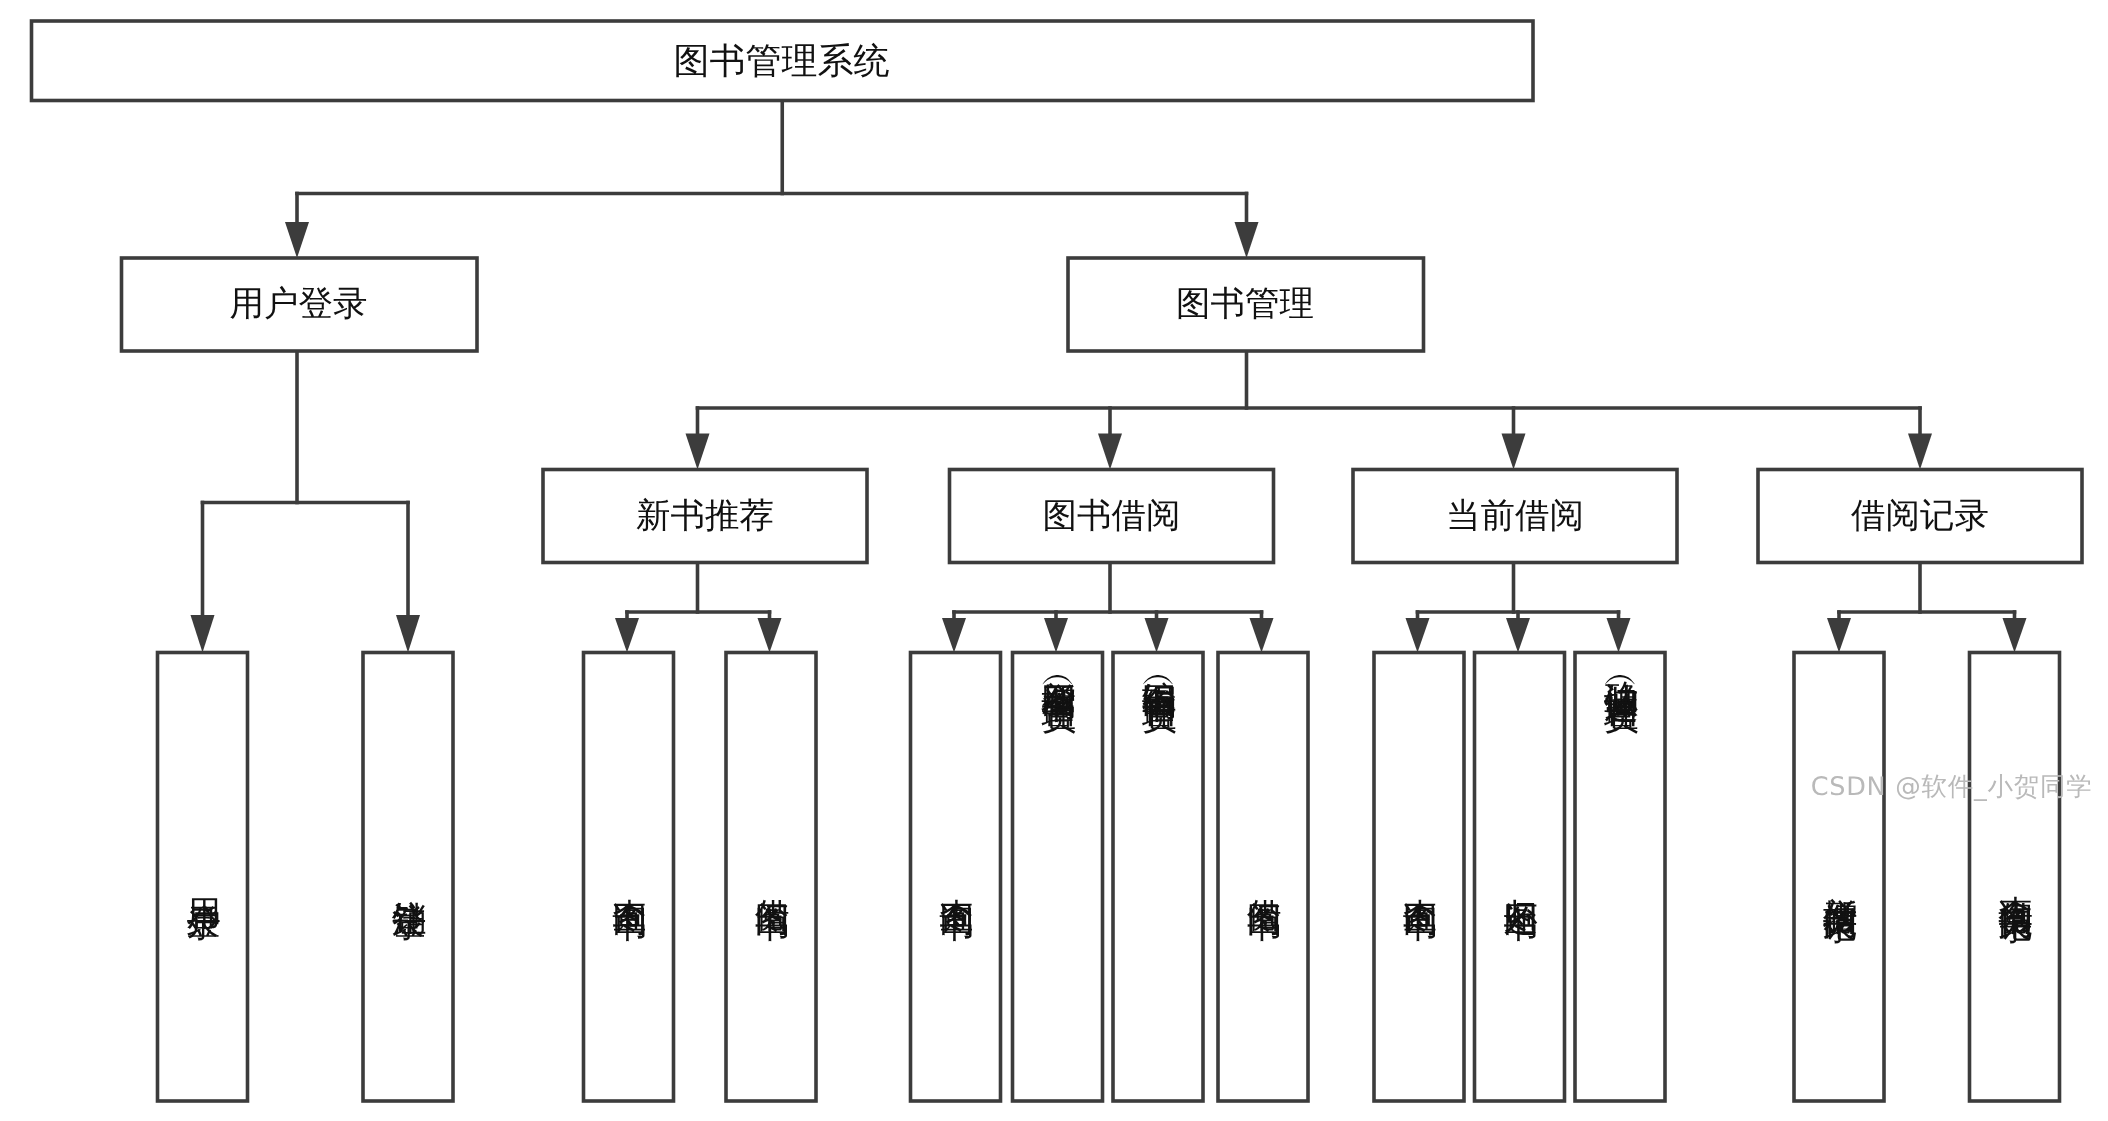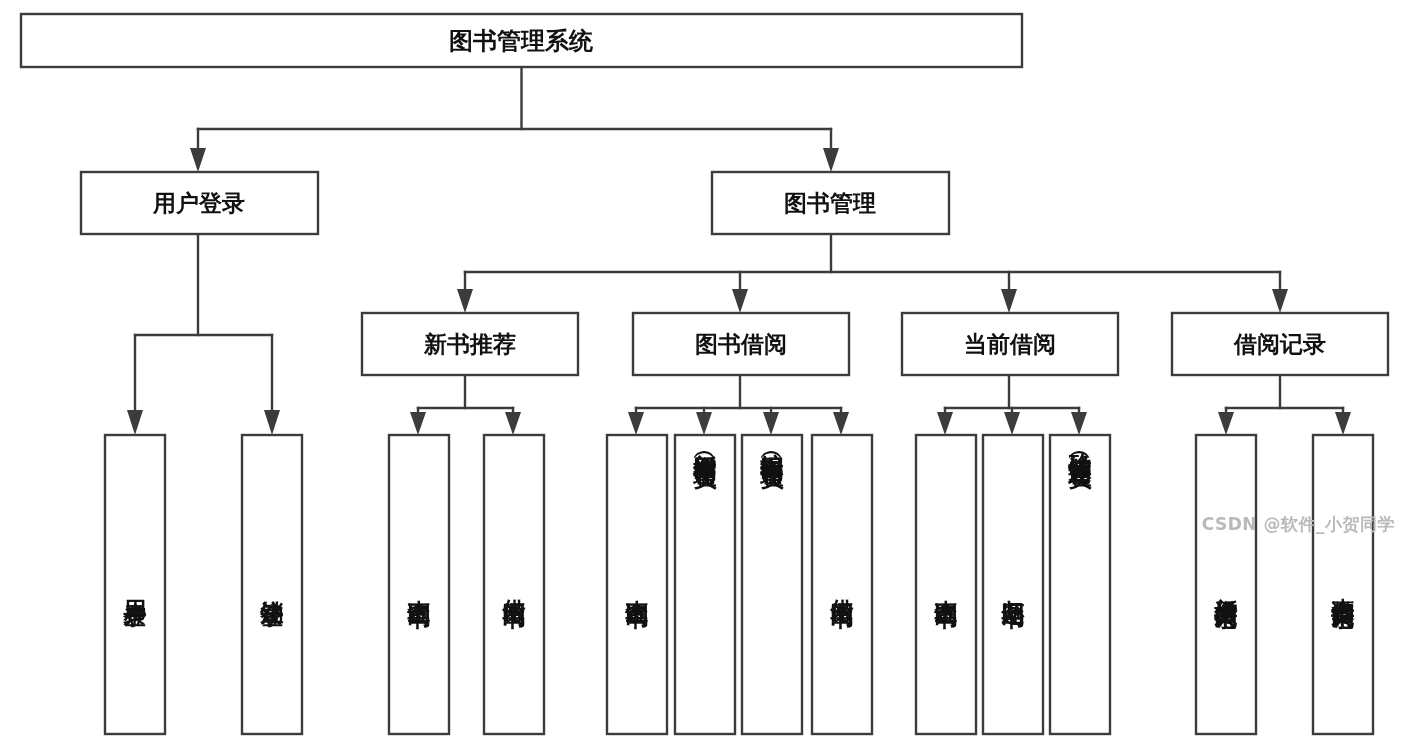--- a/index.html
+++ b/index.html
@@ -11,21 +11,20 @@
     width: 1405px;
     height: 747px;
     font-family: "DejaVu Sans", "Liberation Sans", sans-serif;
     overflow: hidden;
   }
   #diagram-root {
     position: relative;
     width: 1405px;
     height: 542px;
     background: #ffffff;
-    font-weight: bold;
   }
   svg#flow-svg {
     position: absolute;
     top: 0;
     left: 0;
     width: 1405px;
     height: 747px;
     display: block;
   }
   .node-rect {

